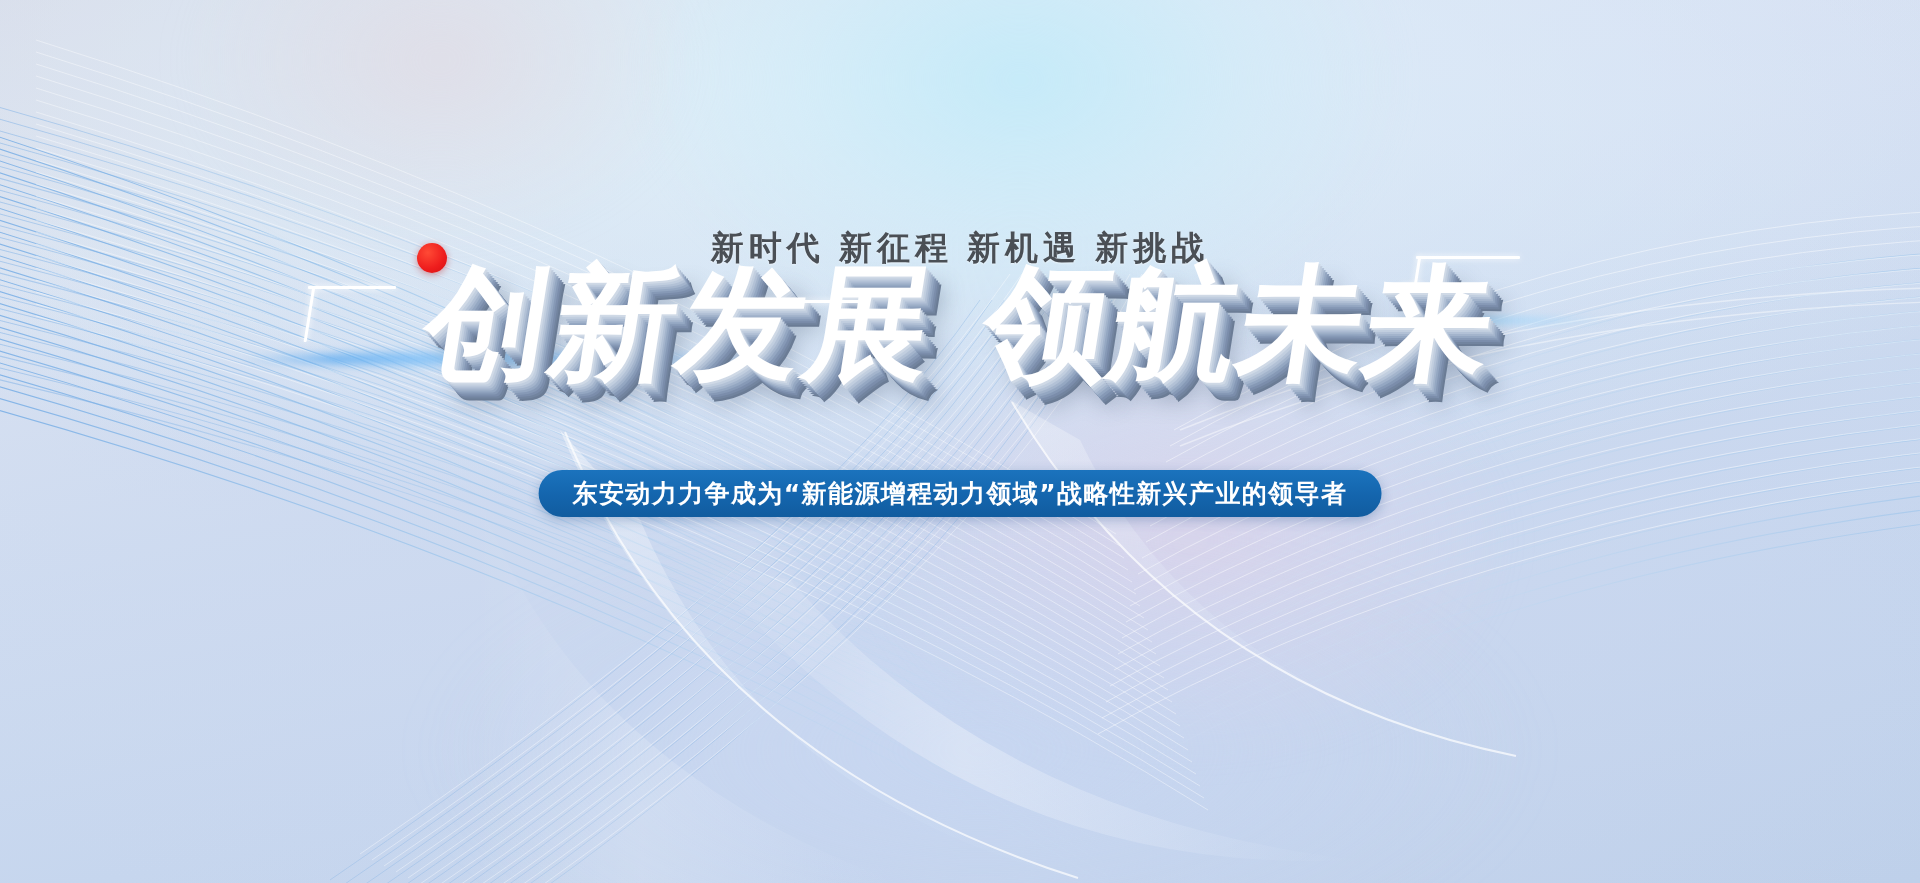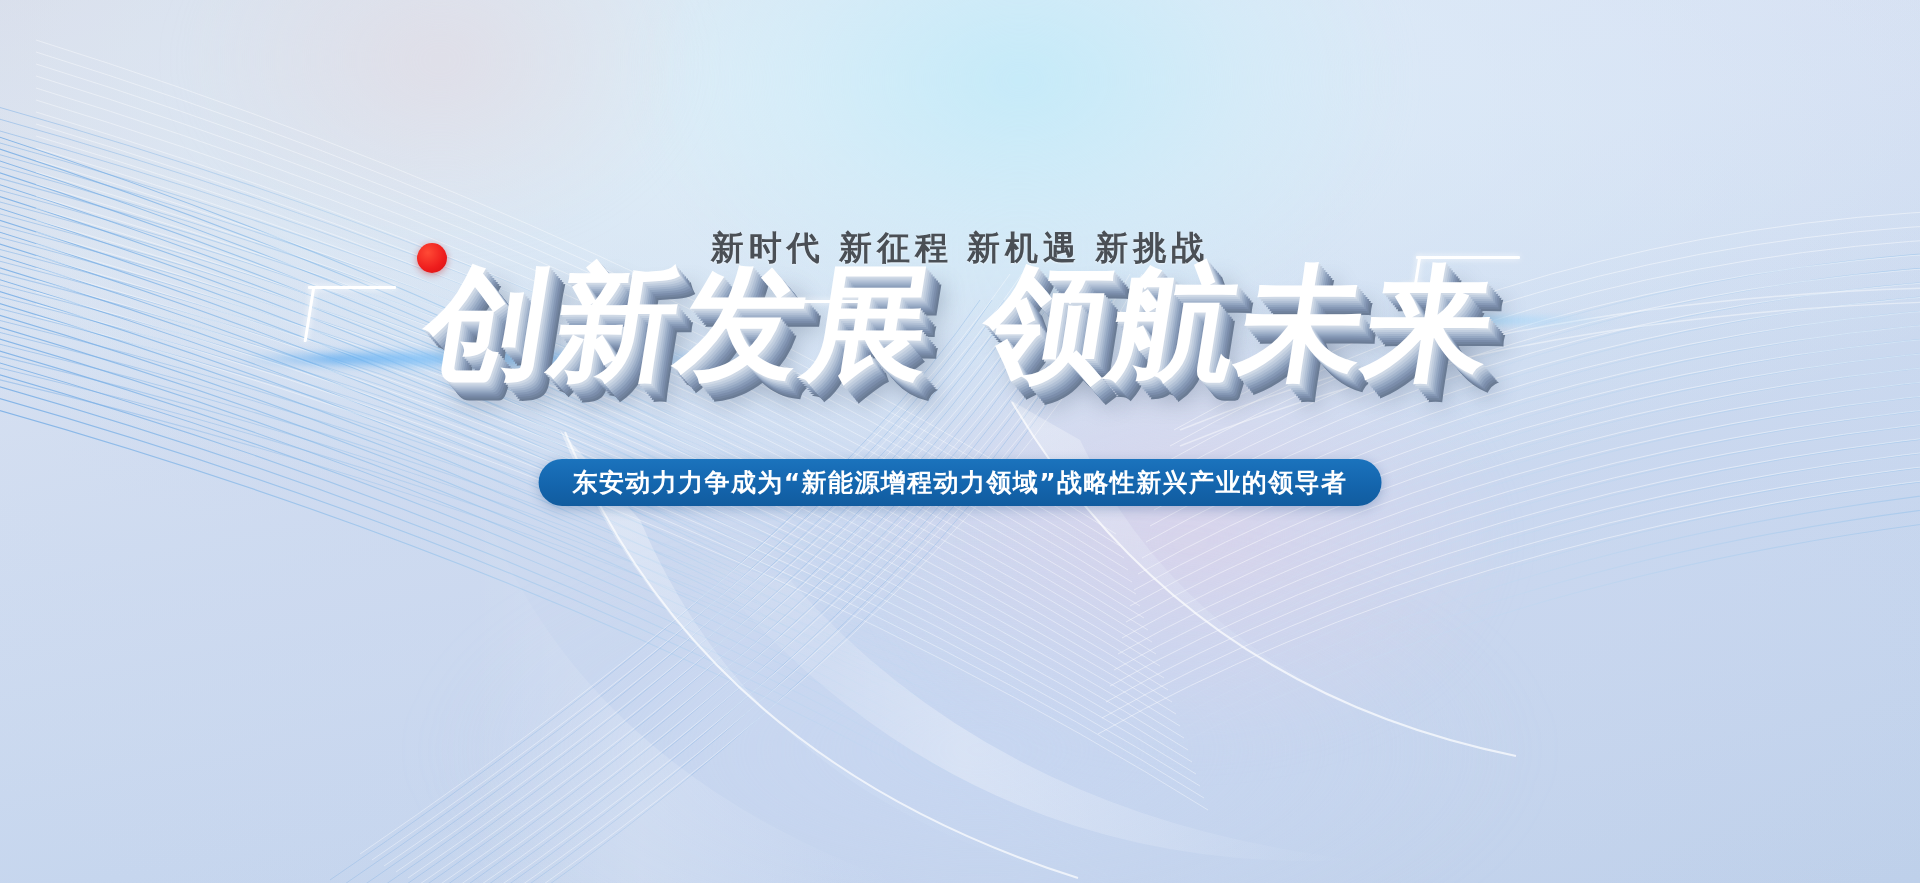--- a/index.html
+++ b/index.html
@@ -132,21 +132,21 @@
   .red-dot{
     position:absolute;left:417px;top:243px;width:30px;height:30px;
     border-radius:50%;
     background:radial-gradient(circle at 36% 32%, #ff4a35 0%, #ee1d1d 58%, #d60f12 100%);
     box-shadow:0 2px 7px rgba(190,20,20,0.40);
   }
 
   
   .pill{
     position:absolute;left:50%;transform:translateX(-50%);
-    top:459px;
+    top:470px;
     height:47px;
     padding:0 34px;
     display:flex;align-items:center;justify-content:flex-end;
     background:linear-gradient(180deg,#1b73bd 0%, #1465ad 55%, #115c9f 100%);
     border-radius:24px;
     box-shadow:0 3px 12px rgba(20,70,130,0.28);
   }
   .pill span{
     color:#ffffff;
     font-size:25px;

